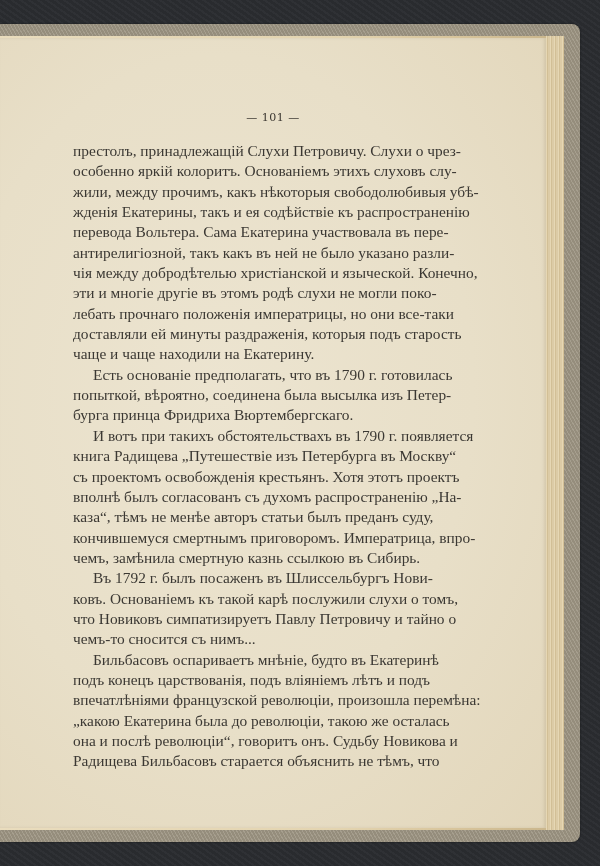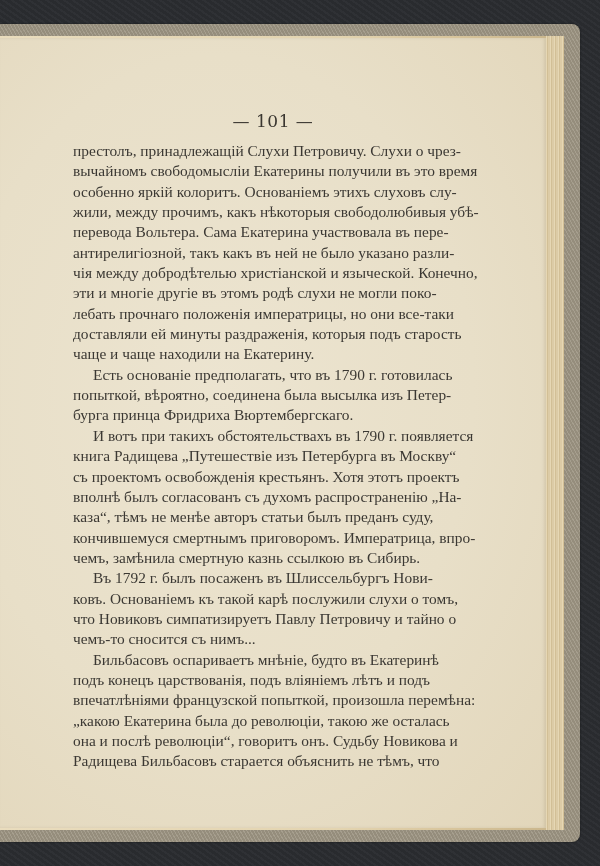--- a/index.html
+++ b/index.html
@@ -55,21 +55,21 @@
       background: radial-gradient(ellipse at 40% 45%, #ece4d0 0%, #e8dfc8 55%, #e2d6ba 100%);
       box-shadow: inset -2px 0 3px rgba(120,100,60,0.15);
     }
     .page-number {
       position: absolute;
       left: 0;
       width: 546px;
       top: 73px;
       text-align: center;
       font-family: "DejaVu Serif", serif;
-      font-size: 17px;
+      font-size: 11px;
       color: #3a3630;
       letter-spacing: 0.5px;
     }
     .text-block {
       position: absolute;
       left: 73px;
       top: 103px;
       width: 350px;
       font-family: "Liberation Serif", serif;
       font-size: 15.4px;
@@ -96,23 +96,23 @@
 
 <div class="backdrop"></div>
 <div class="cover"></div>
 <div class="page-edges"></div>
 
 <div class="page">
   <div class="page-number">— 101 —</div>
   <div class="text-block" id="text-block">
       <div>
         <div class="line">престолъ, принадлежащій Слухи Петровичу. Слухи о чрез-</div>
-        <div class="line">вычайномъ свободомысліи Екатерины получили въ это время</div>
         <div class="line">особенно яркій колоритъ. Основаніемъ этихъ слуховъ слу-</div>
         <div class="line">жили, между прочимъ, какъ нѣкоторыя свободолюбивыя убѣ-</div>
+        <div class="line">жденія Екатерины, такъ и ея содѣйствіе къ распространенію</div>
         <div class="line">перевода Вольтера. Сама Екатерина участвовала въ пере-</div>
         <div class="line">антирелигіозной, такъ какъ въ ней не было указано разли-</div>
         <div class="line">чія между добродѣтелью христіанской и языческой. Конечно,</div>
         <div class="line">эти и многіе другіе въ этомъ родѣ слухи не могли поко-</div>
         <div class="line">лебать прочнаго положенія императрицы, но они все-таки</div>
         <div class="line">доставляли ей минуты раздраженія, которыя подъ старость</div>
         <div class="line last">чаще и чаще находили на Екатерину.</div>
       </div>
       <div>
         <div class="line indent">Есть основаніе предполагать, что въ 1790 г. готовилась</div>
@@ -130,19 +130,19 @@
       </div>
       <div>
         <div class="line indent">Въ 1792 г. былъ посаженъ въ Шлиссельбургъ Нови-</div>
         <div class="line">ковъ. Основаніемъ къ такой карѣ послужили слухи о томъ,</div>
         <div class="line">что Новиковъ симпатизируетъ Павлу Петровичу и тайно о</div>
         <div class="line last">чемъ-то сносится съ нимъ...</div>
       </div>
       <div>
         <div class="line indent">Бильбасовъ оспариваетъ мнѣніе, будто въ Екатеринѣ</div>
         <div class="line">подъ конецъ царствованія, подъ вліяніемъ лѣтъ и подъ</div>
-        <div class="line">впечатлѣніями французской попыткой, произошла перемѣна:</div>
+        <div class="line">впечатлѣніями французской революціи, произошла перемѣна:</div>
         <div class="line">„какою Екатерина была до революціи, такою же осталась</div>
         <div class="line">она и послѣ революціи“, говоритъ онъ. Судьбу Новикова и</div>
         <div class="line">Радищева Бильбасовъ старается объяснить не тѣмъ, что</div>
       </div>
     </div>
 </div>
 
 </body></html>

